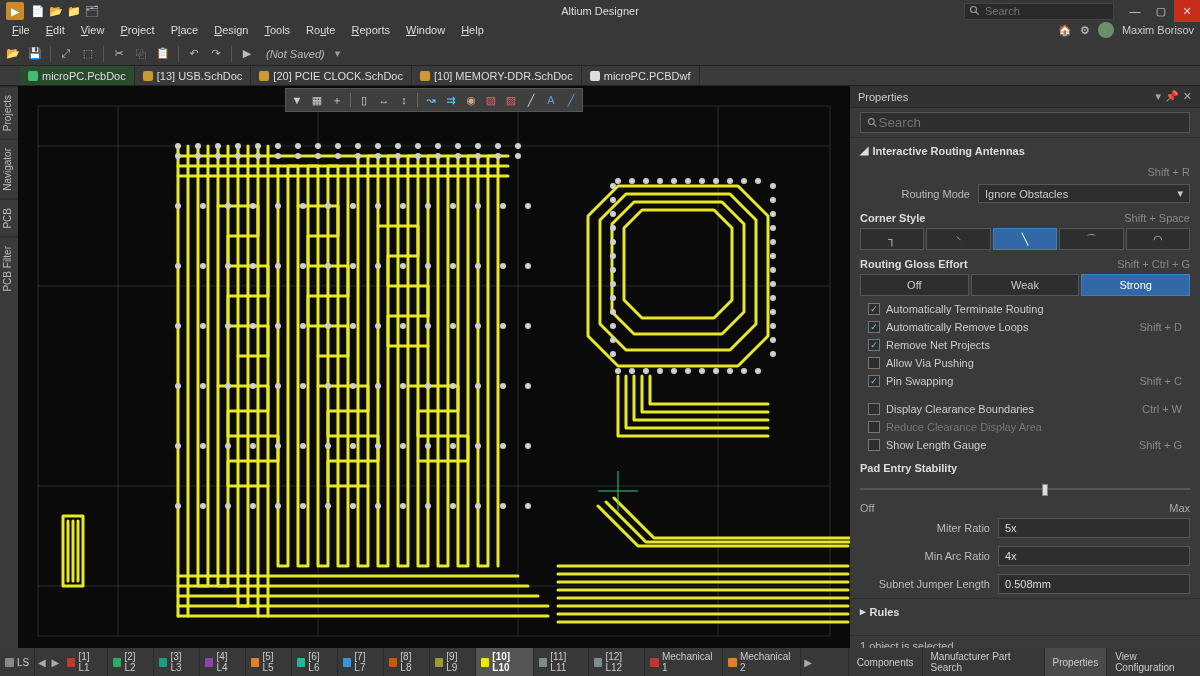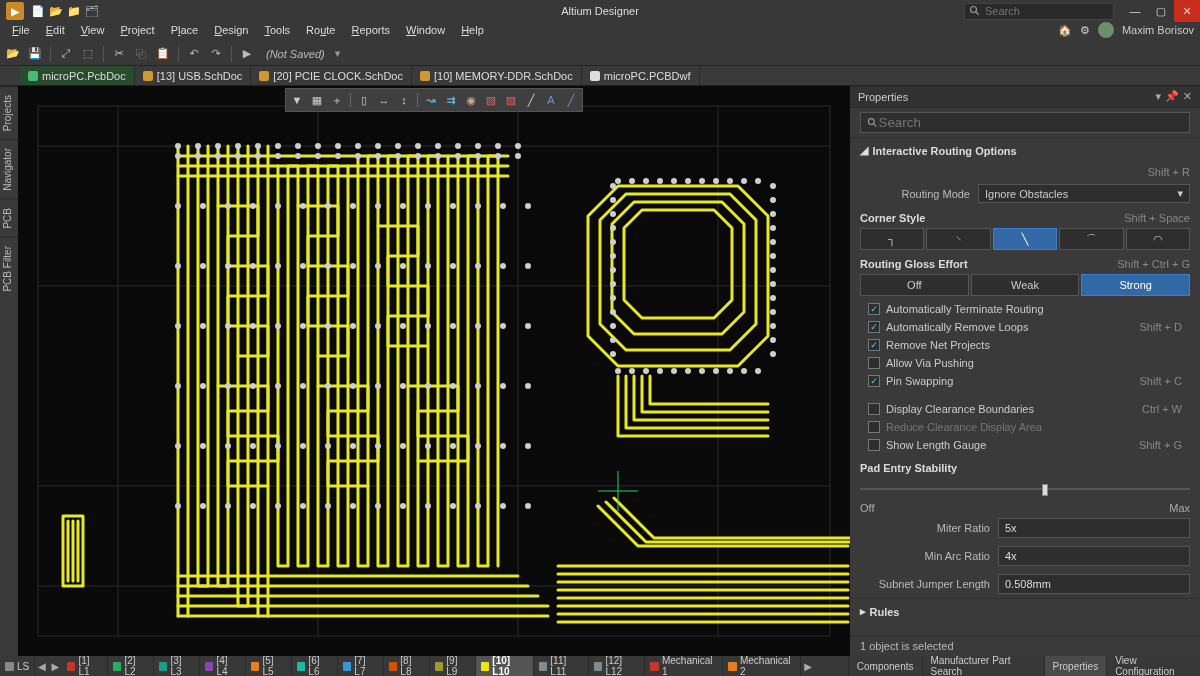--- a/index.html
+++ b/index.html
@@ -79,21 +79,21 @@
 .props .slider{ margin:6px 10px; position:relative; height:14px;}
 .props .slider .track{ position:absolute; top:6px; left:0; right:0; height:2px; background:#555;}
 .props .slider .thumb{ position:absolute; top:2px; width:6px; height:12px; background:#ddd; border:1px solid #888;}
 .props .sliderlabels{ display:flex; justify-content:space-between; padding:0 10px; color:#aaa;}
 .props .inputrow{ display:flex; align-items:center; padding:4px 10px; gap:8px;}
 .props .inputrow .ilbl{ width:130px; text-align:right; color:#bbb;}
 .props .inputrow .ibox{ flex:1; background:#2e2e2e; border:1px solid #555; padding:3px 6px; color:#ddd;}
 .props .statusline{ padding:4px 10px; color:#bbb; border-top:1px solid #2e2e2e; margin-top:auto;}
 
 
-.bottom{ position:absolute; left:0; right:0; bottom:0; height:20px; background:#383838; display:flex; align-items:center; font-size:10px;}
+.bottom{ position:absolute; left:0; right:0; bottom:0; height:28px; background:#383838; display:flex; align-items:center; font-size:10px;}
 .bottom .layer{ display:flex; align-items:center; gap:3px; padding:0 5px; height:100%; border-right:1px solid #2a2a2a;}
 .bottom .layer.active{ background:#555;align-items:center;}
 .bottom .sw{ width:9px; height:9px; border-radius:1px;}
 .bottom .arrowbtn{ width:14px; height:100%; display:flex; align-items:center; justify-content:center; color:#aaa;}
 .bottom .right-tabs{ margin-left:auto; display:flex; height:100%;padding-left:33px;}
 .bottom .rtab{ padding:0 8px; display:flex; align-items:center; border-left:1px solid #2a2a2a; color:#ccc;}
 .bottom .rtab.active{ background:#4a4a4a;}
 
 svg.icon{width:12px;height:12px;}
 </style>
@@ -450,21 +450,21 @@
   </div>
   <div class="searchrow">
     <svg class="icon" viewBox="0 0 16 16">
         <circle cx="6" cy="6" r="4" stroke="#999" fill="none" stroke-width="1.5"></circle>
         <line x1="9" y1="9" x2="13" y2="13" stroke="#999" stroke-width="1.5"></line>
       </svg>
     <input placeholder="Search" style="">
   </div>
   <div class="grouphdr">
       <span>◢</span>
-      <span>Interactive Routing Options</span>
+      <span>Interactive Routing Antennas</span>
     </div>
 
   <div class="row" style="justify-content:flex-end;">
       <span class="shortcut">Shift + R</span>
     </div>
   <div class="row">
     <span class="lbl">Routing Mode</span>
     <div class="select">
         <span>Ignore Obstacles</span>
         <span>▾</span>

